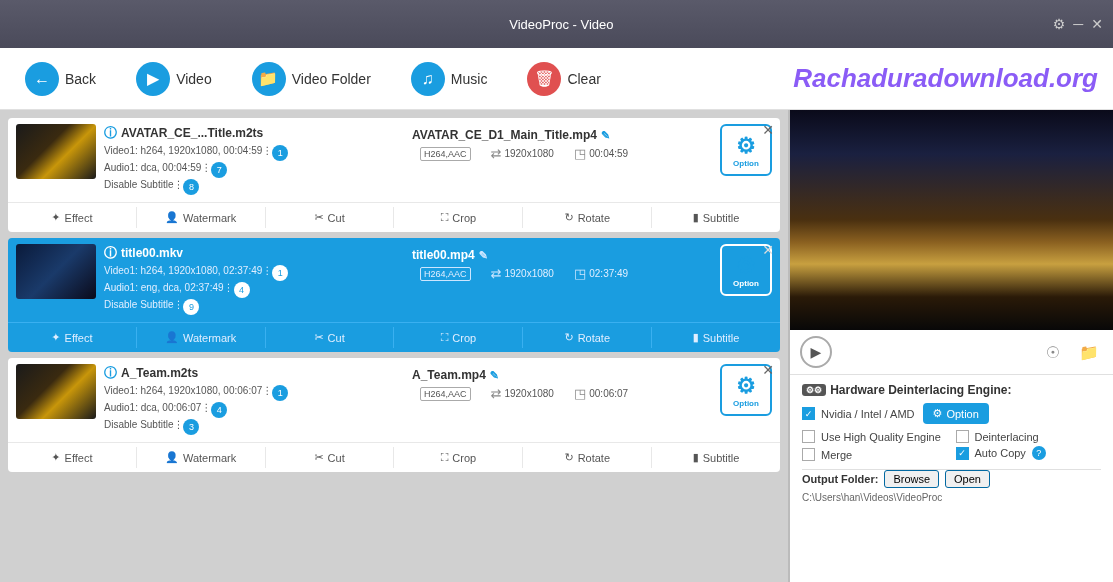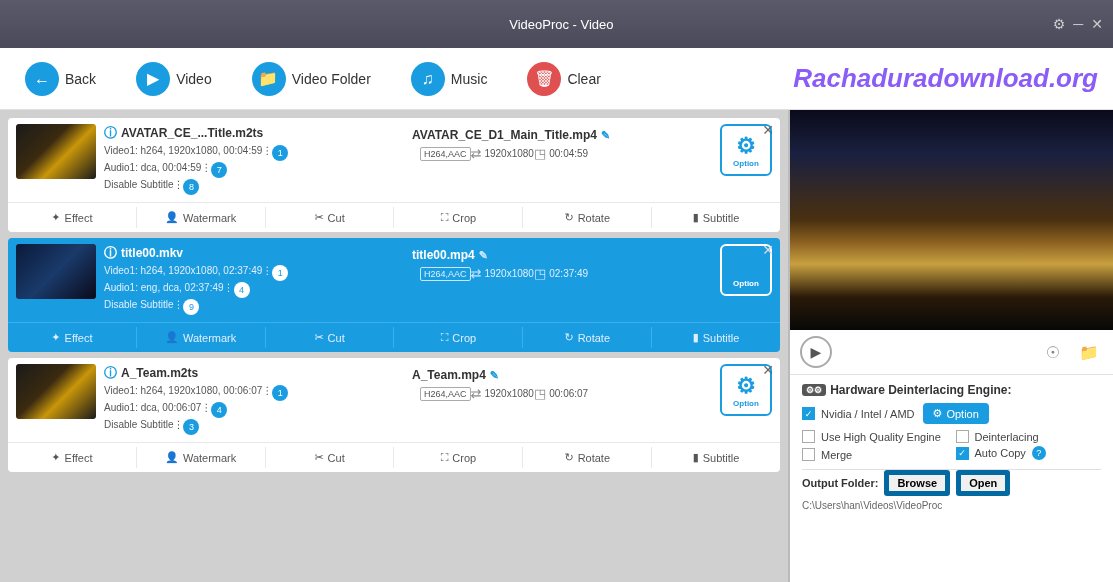--- a/index.html
+++ b/index.html
@@ -157,21 +157,21 @@
     .video-output-name {
       font-size: 12px;
       font-weight: 600;
       color: #333;
       display: flex; align-items: center; gap: 4px;
       margin-bottom: 4px;
     }
     .video-card.active .video-output-name { color: white; }
 
     .video-meta {
-      display: flex; gap: 0; align-items: center;
+      display: flex; gap: 20px; align-items: center;
       font-size: 10px;
       color: #555;
       padding-left: 8px;
     }
     .video-card.active .video-meta { color: #e0eeff; }
     .video-meta-item { display: flex; align-items: center; gap: 3px; }
 
     .codec-badge {
       flex-shrink: 0;
       width: 52px; height: 52px;
@@ -324,27 +324,26 @@
     .output-folder-path {
       flex: 1;
       font-size: 10px;
       color: #666;
       overflow: hidden;
       text-overflow: ellipsis;
       white-space: nowrap;
     }
     .folder-btn {
       background: #f0f0f0;
-      border: 5px solid #0369a1;
+      border: 1px solid #0369a1;
       border-radius: 3px;
       padding: 2px 8px;
       font-size: 11px;
       cursor: pointer;
       white-space: nowrap;
-      font-weight: bold;
     }
 
     .info-icon {
       color: #1a9de0;
       font-size: 13px;
       cursor: pointer;
     }
     .edit-icon { color: #1a9de0; font-size: 11px; cursor: pointer; }
 
     .gear-icon-inner {

